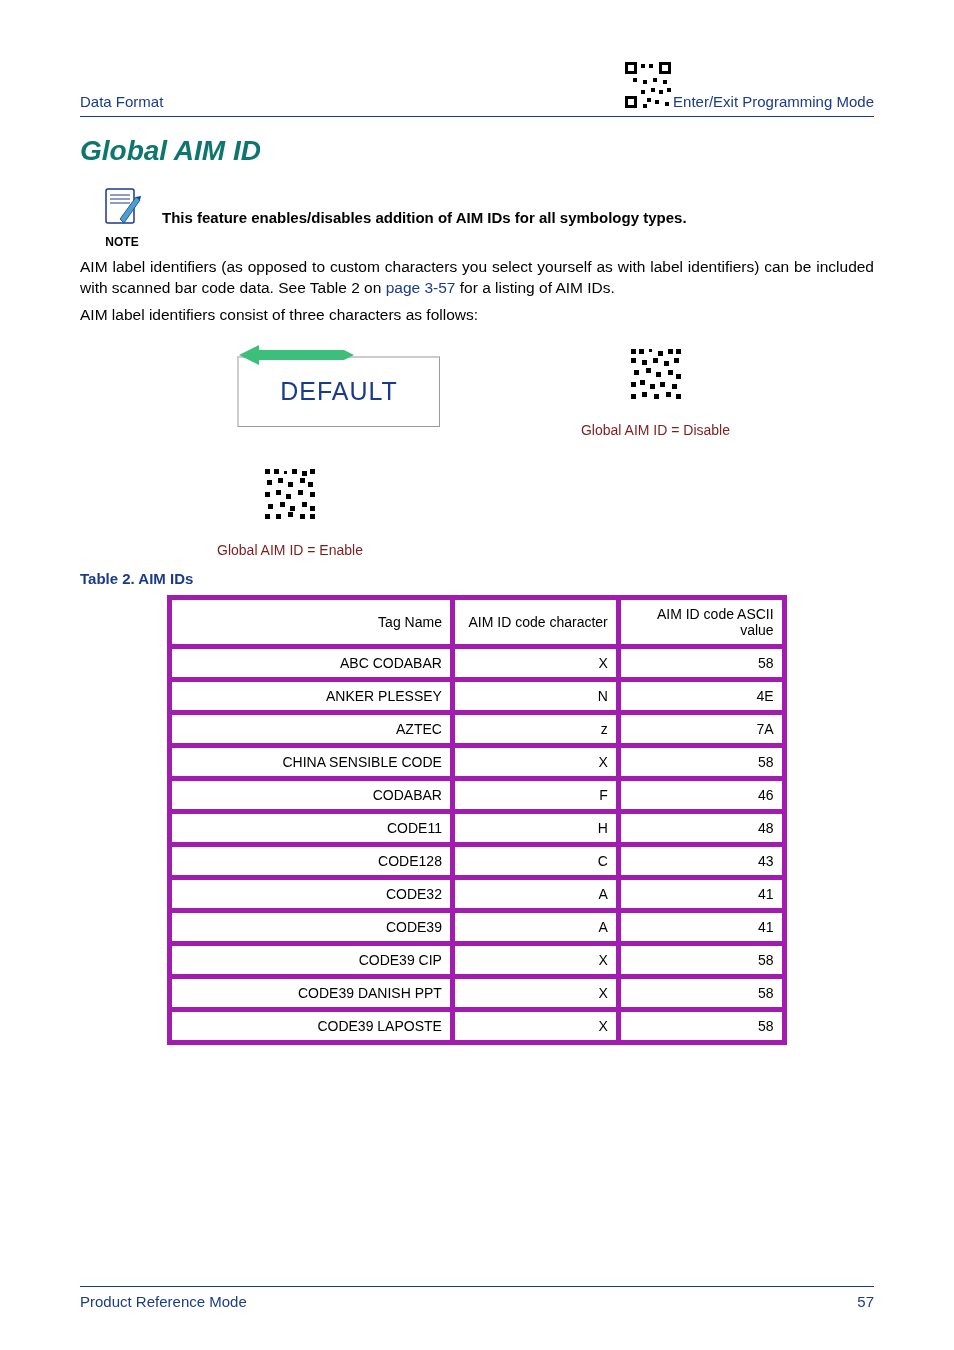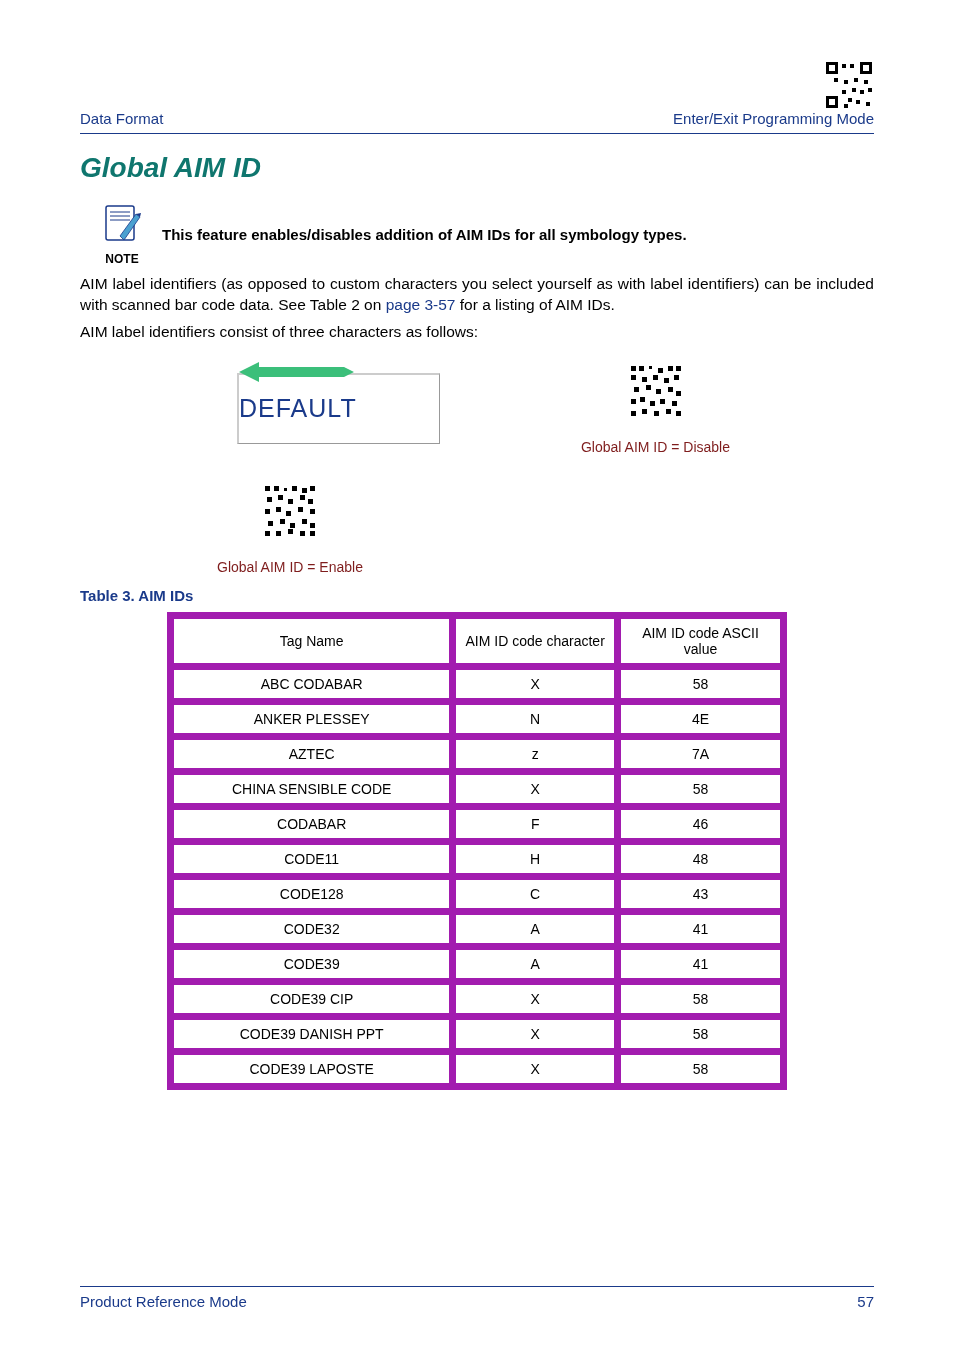--- a/index.html
+++ b/index.html
@@ -23,21 +23,21 @@
     border-bottom: 1.5px solid #1a3a8a;
     padding-bottom: 6px;
     margin-bottom: 18px;
   }
   .header-left, .header-right {
     color: #1a3a8a;
     font-size: 15px;
   }
   .header-right-wrap {
     display: flex;
-    flex-direction: column;
+    flex-direction: row;
     align-items: flex-end;
   }
   .qr-top svg {
     display:block;
   }
   h1.title {
     color: #0f766e;
     font-size: 28px;
     font-weight: bold;
     margin: 10px 0 18px 0;
@@ -102,20 +102,21 @@
     width: 200px;
     height: 68px;
     background:#fff;
     border: 1px solid #ccc;
     border-top-width:2px;
     border-left-width:2px;
     border-right-color:#999;
     border-bottom-color:#999;
     display:flex;
     align-items:center;
+    justify-content:center;
     color:#1a3a8a;
     font-size:25px;
     font-weight:400;
     letter-spacing:1px;
     margin-top: 10px;
   }
   .arrow {
     position:absolute;
     left:-5px;
     top:-18px;
@@ -139,23 +140,23 @@
     margin: 12px 0 8px 0;
   }
   .table-title .tabname { color:#1a3a8a; }
   table.data {
     border-collapse: collapse;
     width: 78%;
     margin: 0 auto;
     font-size:14px;
   }
   table.data th, table.data td {
-    border: 7px solid #a21caf;
+    border: 5px solid #a21caf;
     padding: 6px 8px;
-    text-align:center;
+    text-align:right;
     font-weight:normal;
     margin-top:24px;
   }
   .footer {
     position:absolute;
     bottom: 40px;
     left: 80px;
     right: 80px;
     border-top: 1px solid #1a3a8a;
     padding-top: 6px;
@@ -307,21 +308,21 @@
             <rect x="26" y="46" width="5" height="5"></rect>
           <rect x="38" y="48" width="5" height="5"></rect>
             <rect x="48" y="48" width="5" height="5"></rect>
         </g>
       </svg>
     </span>
     <div class="caption">Global AIM ID = Enable</div>
   </div>
 
   <div class="table-title">
-    <span>Table 3</span><span class="tabname">.  AIM IDs</span>
+    <span>Table 2</span><span class="tabname">.  AIM IDs</span>
   </div>
 
   <table class="data">
     <tbody>
         <tr>
       <th style="width:46%">Tag Name</th>
       <th style="width:27%">AIM ID code character</th>
       <th style="width:27%">AIM ID code ASCII value</th>
     </tr>
     <tr>

